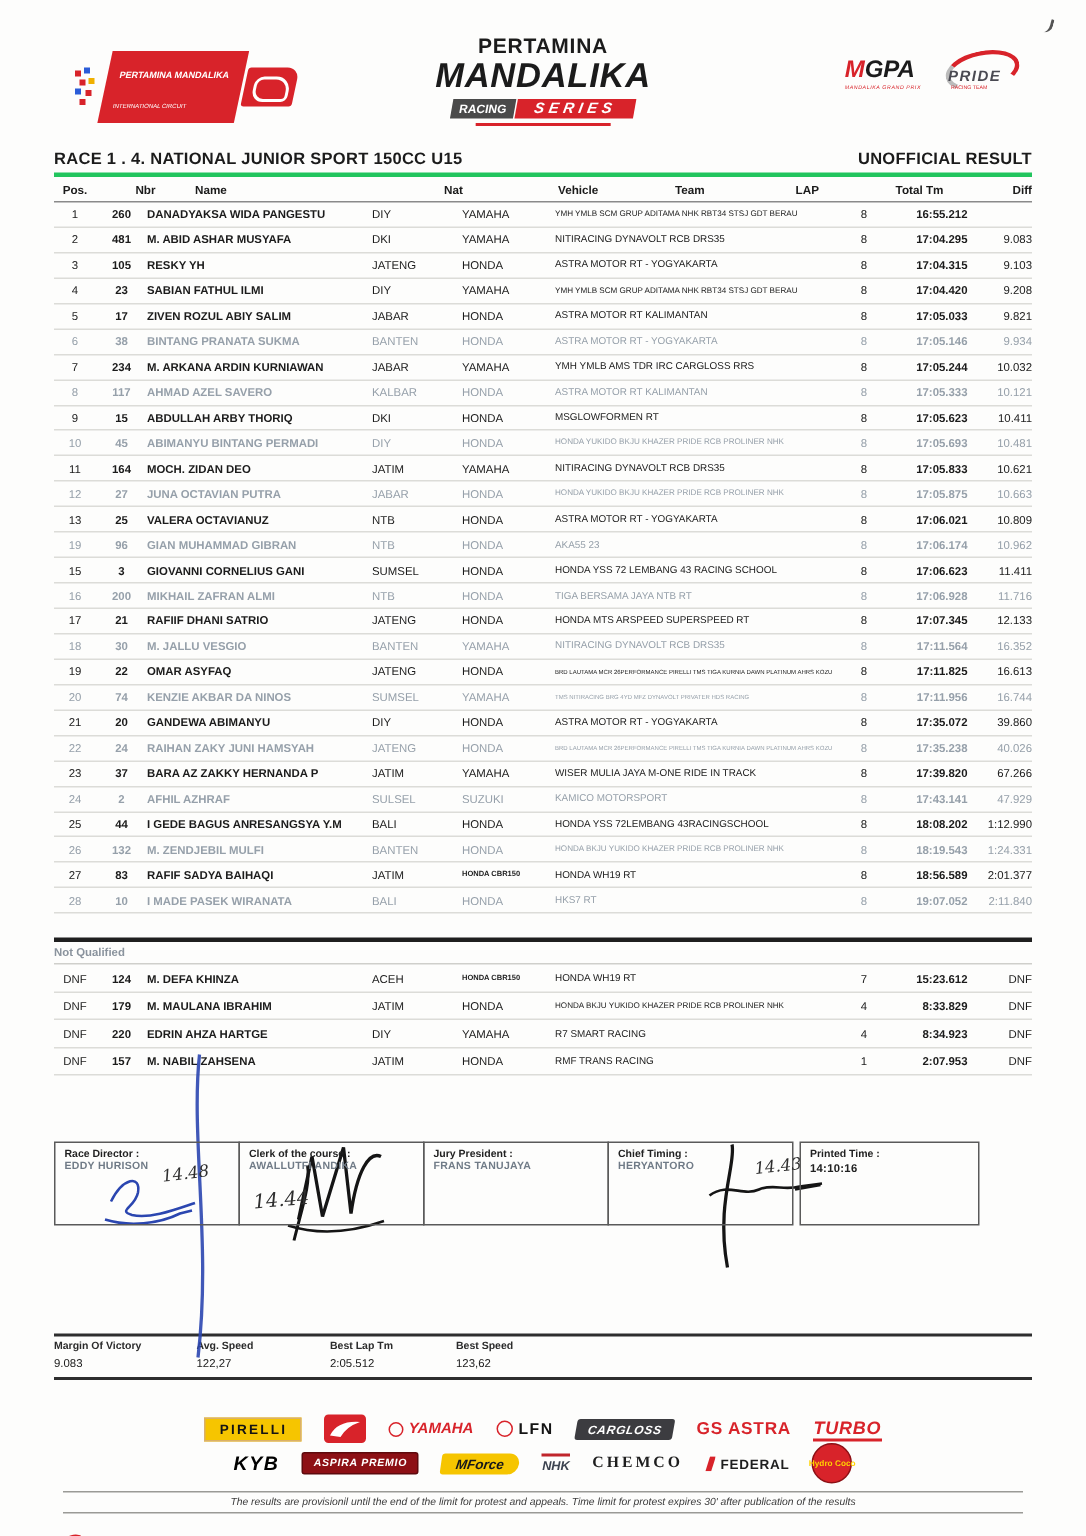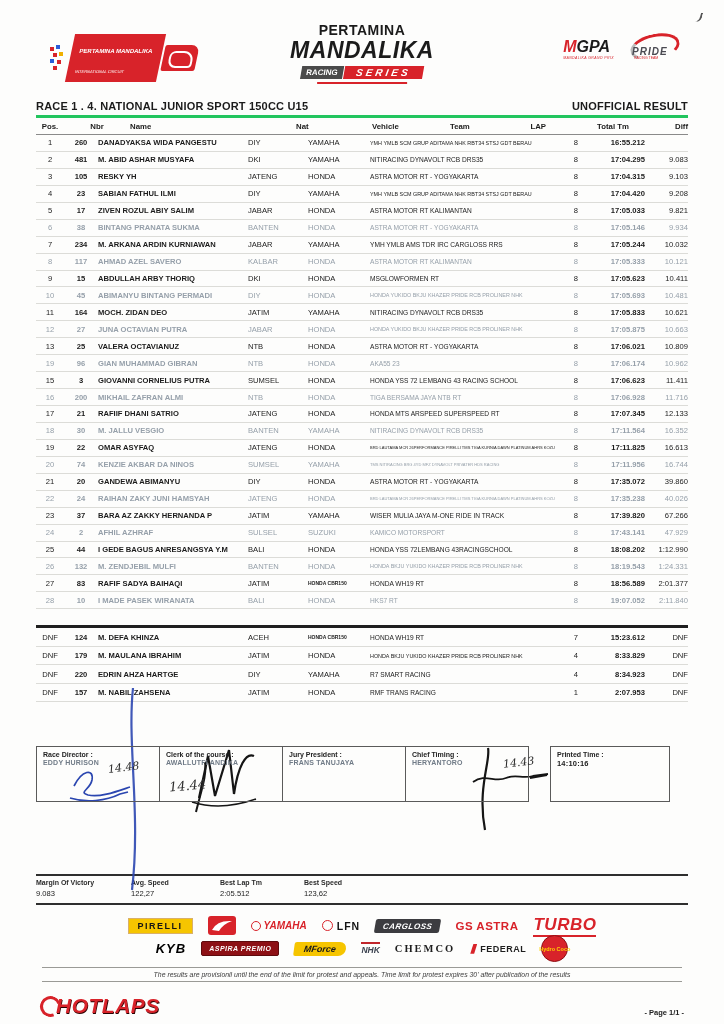--- a/index.html
+++ b/index.html
@@ -63,50 +63,50 @@
   
   .nq{margin:16px 36px 0;border-top:3px solid #1f1f1f;}
   .nq-label{font-size:7.6px;font-weight:bold;color:#8a939d;padding:2px 0 3px;border-bottom:1px solid #cfcfcb;}
   .nq .trow{height:17.5px;}
 
   
   .sigs{position:relative;margin:44px 36px 0;height:58px;display:flex;}
   .sigbox{border:1px solid #5a5a5a;height:56px;box-sizing:border-box;padding:4px 6px;position:relative;background:transparent;}
   .sigbox.joined{margin-left:-1px;}
   .sigbox.b0,.sigbox.b1,.sigbox.b2,.sigbox.b3{width:124px;}
-  .sigbox.b4{width:120px;margin-left:21px;}
+  .sigbox.b4{width:120px;margin-left:4px;}
   .sig-title{font-size:7px;font-weight:bold;color:#222;}
   .sig-name{font-size:7px;font-weight:bold;color:#707b87;margin-top:1px;letter-spacing:.2px;}
   .sigbox.b4 .sig-name{color:#222;font-size:7.5px;}
   .sig-hand{position:absolute;font-family:"DejaVu Serif",serif;font-style:italic;color:#2e2e2e;}
   .hand0{left:72px;top:15px;font-size:11px;transform:rotate(-7deg);}
   .hand1{left:133px;top:32px;font-size:13px;transform:rotate(-5deg);}
   .hand3{left:467px;top:10px;font-size:11px;transform:rotate(-6deg);}
   .ink{position:absolute;left:0;top:-62px;width:652px;height:210px;pointer-events:none;}
 
   
   .stats{margin:70px 36px 0;border-top:2px solid #2e2e2e;border-bottom:2px solid #2e2e2e;display:flex;padding:3px 0 5px;}
   .stat{display:flex;flex-direction:column;}
   .stat .stat-label{font-size:7px;font-weight:bold;color:#2b2b2b;}
   .stat .stat-value{font-size:7.6px;margin-top:3px;}
   .stat.s0{width:95px;}.stat.s1{width:89px;}.stat.s2{width:84px;}.stat.s3{width:63px;}.stat.s4{flex:1;}
 
   
-  .sponsors{margin-top:9px;}
+  .sponsors{margin-top:21px;}
   .sprow{display:flex;justify-content:center;align-items:center;gap:15px;height:23px;}
   .b{display:inline-flex;align-items:center;justify-content:center;font-weight:bold;white-space:nowrap;}
   .pirelli{background:#f6c500;color:#141414;font-size:9px;letter-spacing:1.5px;padding:2px 9px;border:1px solid #d9b06a;}
   .honda{background:#d8232a;width:28px;height:19px;border-radius:3px;}
   .yamaha{color:#d8232a;font-size:10px;font-style:italic;position:relative;}
   .yamaha:before{content:"";width:8px;height:8px;border:1.6px solid #d8232a;border-radius:50%;margin-right:3px;}
   .lfn{color:#141414;font-size:10.5px;letter-spacing:1px;}
   .lfn:before{content:"";width:9px;height:9px;border:1.8px solid #d8232a;border-radius:50%;margin-right:4px;}
   .cargloss{background:#3c3c40;color:#fff;font-style:italic;font-size:8px;letter-spacing:.5px;padding:2.5px 8px;transform:skewX(-10deg);border-radius:2px;}
   .gsastra{color:#d8232a;font-size:11.5px;font-weight:800;letter-spacing:.5px;}
-  .turbo{color:#d8232a;font-size:17px;font-style:italic;font-weight:800;letter-spacing:.5px;border-bottom:2px solid #d8232a;}
+  .turbo{color:#d8232a;font-size:12px;font-style:italic;font-weight:800;letter-spacing:.5px;border-bottom:2px solid #d8232a;}
   .kyb{color:#000000;font-size:13px;font-style:italic;font-weight:800;letter-spacing:1px;}
   .aspira{background:#8d1015;color:#fff;font-size:7px;font-style:italic;letter-spacing:.5px;padding:3px 7px;border-radius:2px;border:1px solid #5e0a0d;}
   .mforce{background:#f6c500;color:#17171a;font-size:9px;font-style:italic;padding:2px 10px;border-radius:3px 10px 10px 3px;transform:skewX(-8deg);}
   .nhk{color:#3c4350;font-size:8.5px;border-top:2px solid #c0252b;padding-top:1px;font-style:italic;}
   .chemco{color:#1e1e1e;font-size:10.5px;letter-spacing:2px;font-family:"Liberation Serif",serif;font-weight:bold;}
   .federal{color:#1e1e1e;font-size:9px;letter-spacing:.5px;}
   .federal:before{content:"";width:7px;height:10px;background:#d8232a;clip-path:polygon(0 100%,45% 0,100% 0,55% 100%);margin-right:3px;}
   .hydrococo{background:#d8232a;color:#ffd200;font-size:5.5px;width:27px;height:27px;border-radius:50%;text-align:center;line-height:1.15;padding:2px;box-sizing:border-box;border:1px solid #8d1015;}
 
   
@@ -329,21 +329,21 @@
         <span class="c-nat">NTB</span>
         <span class="c-veh">HONDA</span>
         <span class="c-team">AKA55 23</span>
         <span class="c-lap">8</span>
         <span class="c-tot">17:06.174</span>
         <span class="c-diff">10.962</span>
       </div>
       <div class="trow">
         <span class="c-pos">15</span>
         <span class="c-nbr">3</span>
-        <span class="c-name">GIOVANNI CORNELIUS PUTRA</span>
+        <span class="c-name">GIOVANNI CORNELIUS GANI</span>
         <span class="c-nat">SUMSEL</span>
         <span class="c-veh">HONDA</span>
         <span class="c-team">HONDA YSS 72 LEMBANG 43 RACING SCHOOL</span>
         <span class="c-lap">8</span>
         <span class="c-tot">17:06.623</span>
         <span class="c-diff">11.411</span>
       </div>
       <div class="trow faded">
         <span class="c-pos">16</span>
         <span class="c-nbr">200</span>
@@ -483,20 +483,21 @@
         <span class="c-nat">BALI</span>
         <span class="c-veh">HONDA</span>
         <span class="c-team">HKS7 RT</span>
         <span class="c-lap">8</span>
         <span class="c-tot">19:07.052</span>
         <span class="c-diff">2:11.840</span>
       </div>
     </div>
 
   <div class="nq">
+    <div class="nq-label">Not Qualified</div>
     <div id="nq-rows">
         <div class="trow">
           <span class="c-pos">DNF</span>
           <span class="c-nbr">124</span>
           <span class="c-name">M. DEFA KHINZA</span>
           <span class="c-nat">ACEH</span>
           <span class="c-veh small">HONDA CBR150</span>
           <span class="c-team">HONDA WH19 RT</span>
           <span class="c-lap">7</span>
           <span class="c-tot">15:23.612</span>

